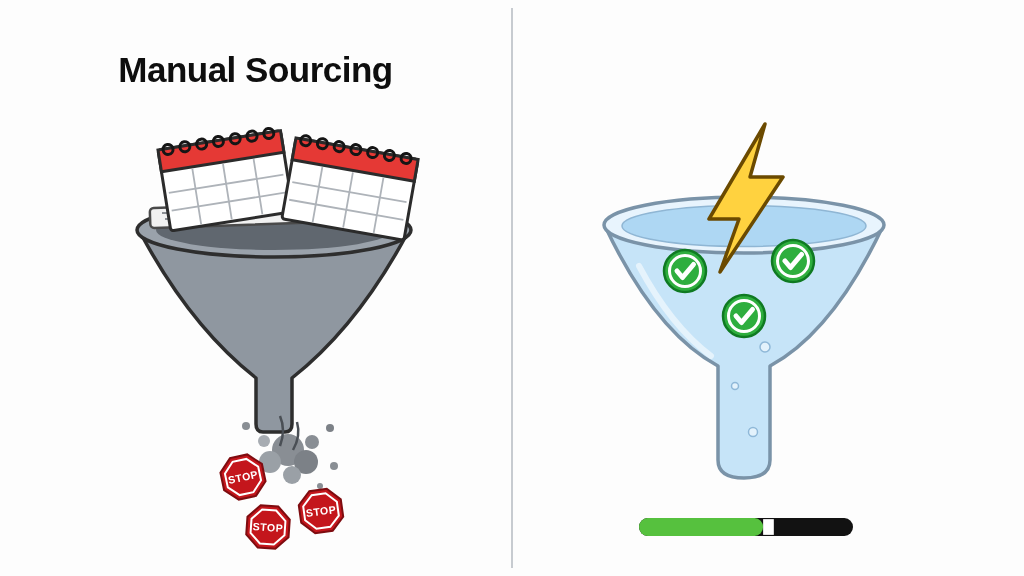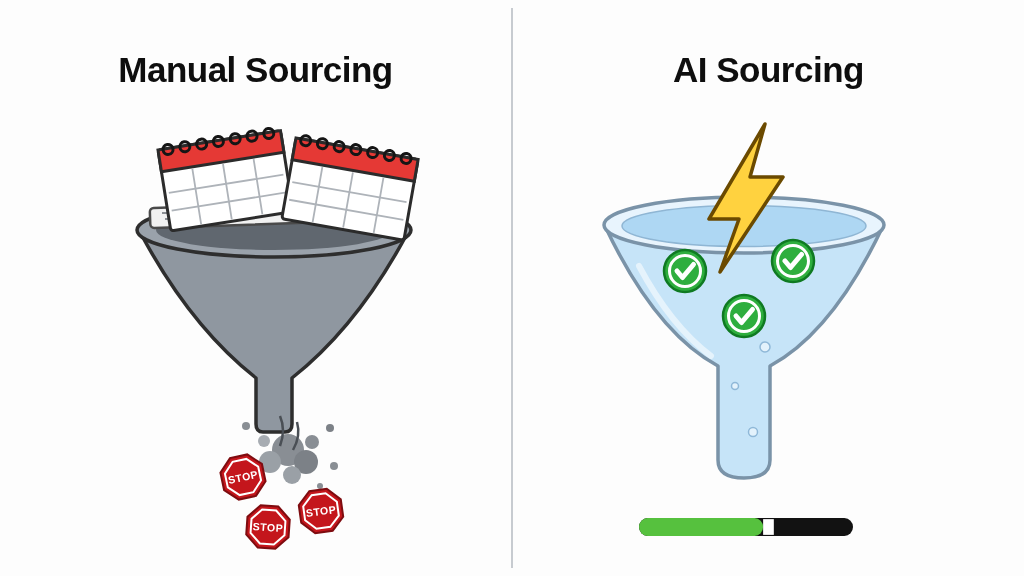--- a/index.html
+++ b/index.html
@@ -112,21 +112,20 @@
         <polygon points="21.2,8.8 8.8,21.2 -8.8,21.2 -21.2,8.8 -21.2,-8.8 -8.8,-21.2 8.8,-21.2 21.2,-8.8" stroke="#7e0c10" stroke-width="2" fill="#c4161c"></polygon>
         <polygon points="17,7 7,17 -7,17 -17,7 -17,-7 -7,-17 7,-17 17,-7" fill="none" stroke="#ffffff" stroke-width="2"></polygon>
         <text text-anchor="middle" dy="4" font-size="10.5" font-weight="bold" fill="#ffffff" letter-spacing="0.5">STOP</text>
       </g>
     </svg>
   </div>
 
   <div class="divider"></div>
 
   <div class="panel right">
-    <div class="title">AI Sourcing</div>
 
     <svg class="art" viewBox="0 0 511 576">
 
       <path d="M 92,212 Q 142,318 205,352 L 205,446 Q 205,464 231,464 Q 257,464 257,446 L 257,352 Q 320,318 370,212 Z" stroke="#7a93a8" stroke-width="3.5" stroke-linejoin="round" fill="#c6e4f8"></path>
 
       <ellipse cx="231" cy="211" rx="140" ry="28" stroke="#7a93a8" stroke-width="3.5" fill="#e8f4fd"></ellipse>
 
       <ellipse cx="231" cy="212" rx="122" ry="20.5" stroke="#8fb6d4" stroke-width="1.5" fill="#aed7f3"></ellipse>
 
       <path d="M 126,252 Q 158,312 198,342" stroke="#ffffff" stroke-width="6" fill="none" opacity="0.55" stroke-linecap="round"></path>

